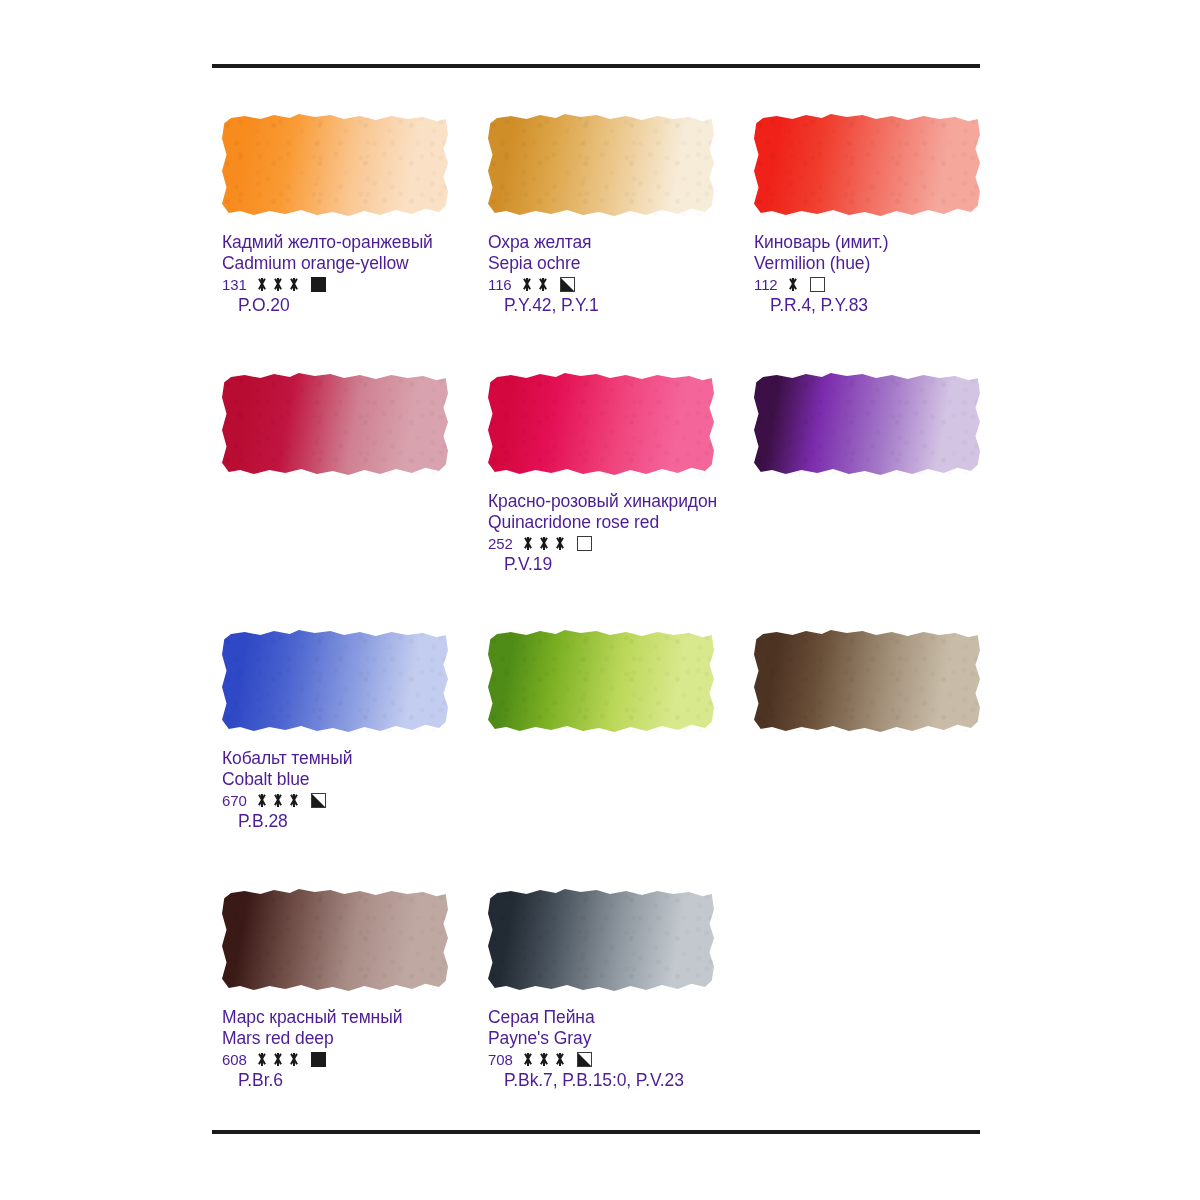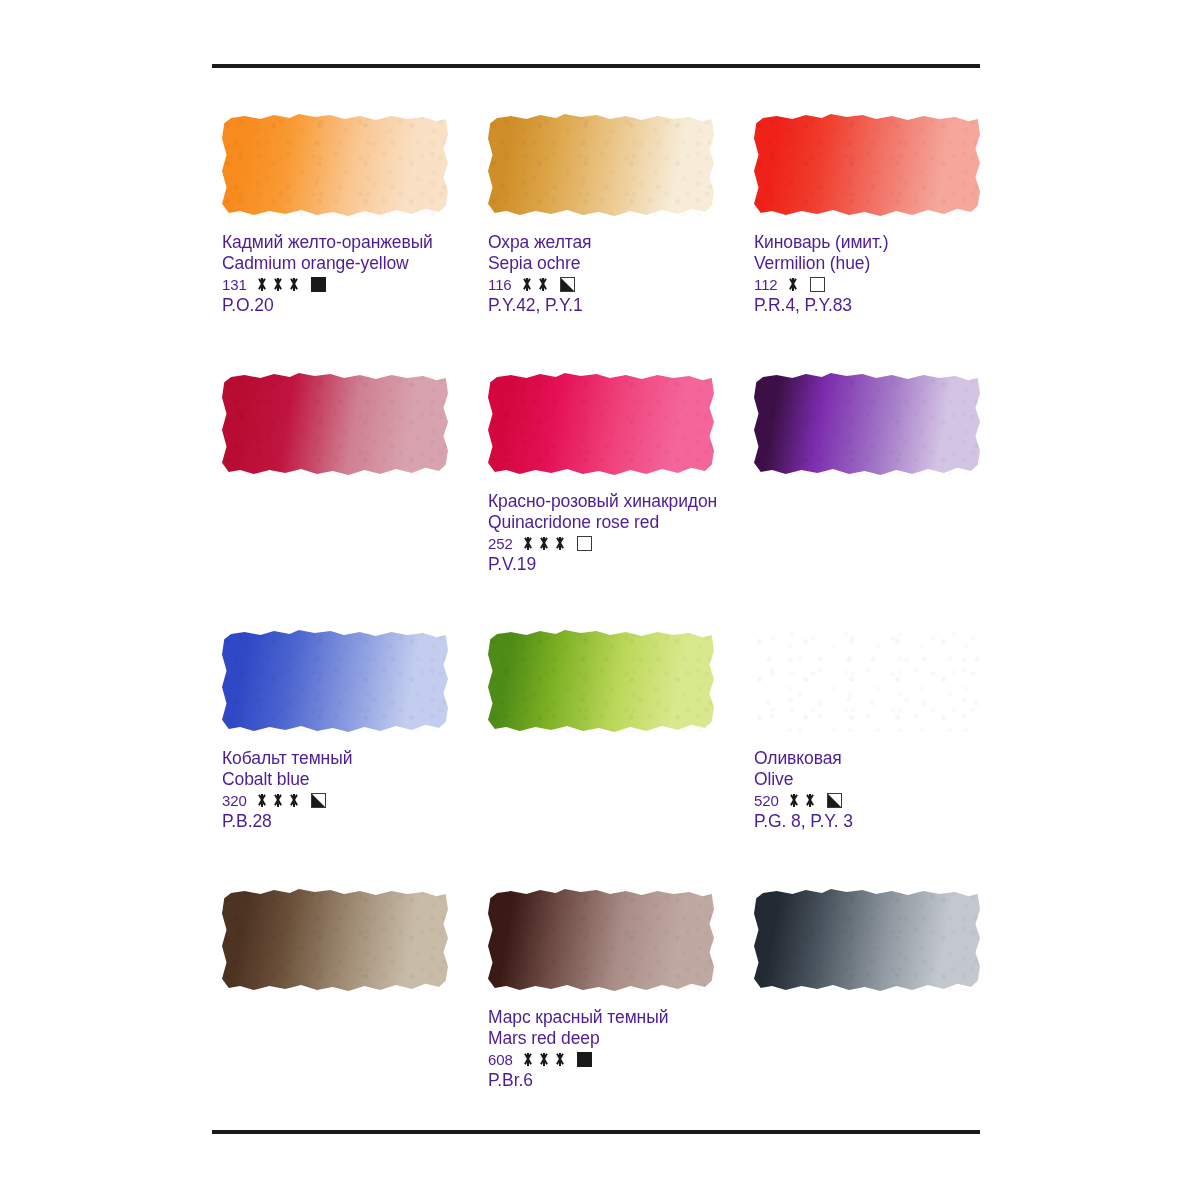--- a/index.html
+++ b/index.html
@@ -181,21 +181,21 @@
     border: 1.4px solid #3a3a3a;
     overflow: hidden;
   }
   .opacity-mark.semi::after {
     content: "";
     position: absolute;
     left: -1px; top: -1px;
     width: 16px; height: 16px;
     background: linear-gradient(to top right, #1a1a1a 0 49.5%, #ffffff 50.5% 100%);
   }
-  .pigment { margin-top: 0; }
+  .pigment { margin-top: 0; margin-left: 16px; }
 </style>
 </head>
 <body>
 
 <div id="page">
 
   <div class="rule top"></div>
 
   <div id="grid">
       <div class="cell">
@@ -316,21 +316,21 @@
       </div>
       <div class="cell">
         <div class="swatch">
           <div class="wash" style="background: linear-gradient(100deg, rgb(47, 73, 198) 0%, rgb(47, 73, 198) 11%, rgb(74, 99, 207) 30%, rgb(138, 156, 224) 58%, rgb(195, 205, 239) 82%, rgb(195, 205, 239) 100%);"></div>
           <div class="grain"></div>
         </div>
         <div class="labels">
           <div class="name-ru">Кобальт темный</div>
           <div class="name-en">Cobalt blue</div>
           <div class="codeline">
-            <span class="code">320</span>
+            <span class="code">670</span>
             <span class="stars">
               <span class="star">
                 <i></i>
                 <u></u>
               </span>
               <span class="star">
                 <i></i>
                 <u></u>
               </span>
               <span class="star">
@@ -340,45 +340,20 @@
             </span>
             <span class="opacity-mark semi"></span>
           </div>
           <div class="pigment">P.B.28</div>
         </div>
       </div>
       <div class="cell">
         <div class="swatch">
           <div class="wash" style="background: linear-gradient(100deg, rgb(79, 140, 23) 0%, rgb(79, 140, 23) 11%, rgb(124, 176, 35) 30%, rgb(188, 216, 90) 58%, rgb(216, 232, 140) 82%, rgb(216, 232, 140) 100%);"></div>
           <div class="grain"></div>
-        </div>
-      </div>
-      <div class="cell">
-        <div class="swatch">
-          <div class="wash"></div>
-          <div class="grain"></div>
-        </div>
-        <div class="labels">
-          <div class="name-ru">Оливковая</div>
-          <div class="name-en">Olive</div>
-          <div class="codeline">
-            <span class="code">520</span>
-            <span class="stars">
-              <span class="star">
-                <i></i>
-                <u></u>
-              </span>
-              <span class="star">
-                <i></i>
-                <u></u>
-              </span>
-            </span>
-            <span class="opacity-mark semi"></span>
-          </div>
-          <div class="pigment">P.G. 8, P.Y. 3</div>
         </div>
       </div>
       <div class="cell">
         <div class="swatch">
           <div class="wash" style="background: linear-gradient(100deg, rgb(77, 51, 34) 0%, rgb(77, 51, 34) 11%, rgb(107, 81, 58) 30%, rgb(163, 144, 121) 58%, rgb(200, 188, 168) 82%, rgb(200, 188, 168) 100%);"></div>
           <div class="grain"></div>
         </div>
       </div>
       <div class="cell">
         <div class="swatch">
@@ -407,18 +382,41 @@
             <span class="opacity-mark opaque"></span>
           </div>
           <div class="pigment">P.Br.6</div>
         </div>
       </div>
       <div class="cell">
         <div class="swatch">
           <div class="wash" style="background: linear-gradient(100deg, rgb(34, 42, 51) 0%, rgb(34, 42, 51) 11%, rgb(73, 83, 93) 30%, rgb(143, 152, 160) 58%, rgb(194, 200, 205) 82%, rgb(194, 200, 205) 100%);"></div>
           <div class="grain"></div>
         </div>
+        <div class="labels">
+          <div class="name-ru">Серая Пейна</div>
+          <div class="name-en">Payne's Gray</div>
+          <div class="codeline">
+            <span class="code">708</span>
+            <span class="stars">
+              <span class="star">
+                <i></i>
+                <u></u>
+              </span>
+              <span class="star">
+                <i></i>
+                <u></u>
+              </span>
+              <span class="star">
+                <i></i>
+                <u></u>
+              </span>
+            </span>
+            <span class="opacity-mark semi"></span>
+          </div>
+          <div class="pigment">P.Bk.7, P.B.15:0, P.V.23</div>
+        </div>
       </div>
     </div>
 
   <div class="rule bottom"></div>
 
 </div>
 
 </body></html>

